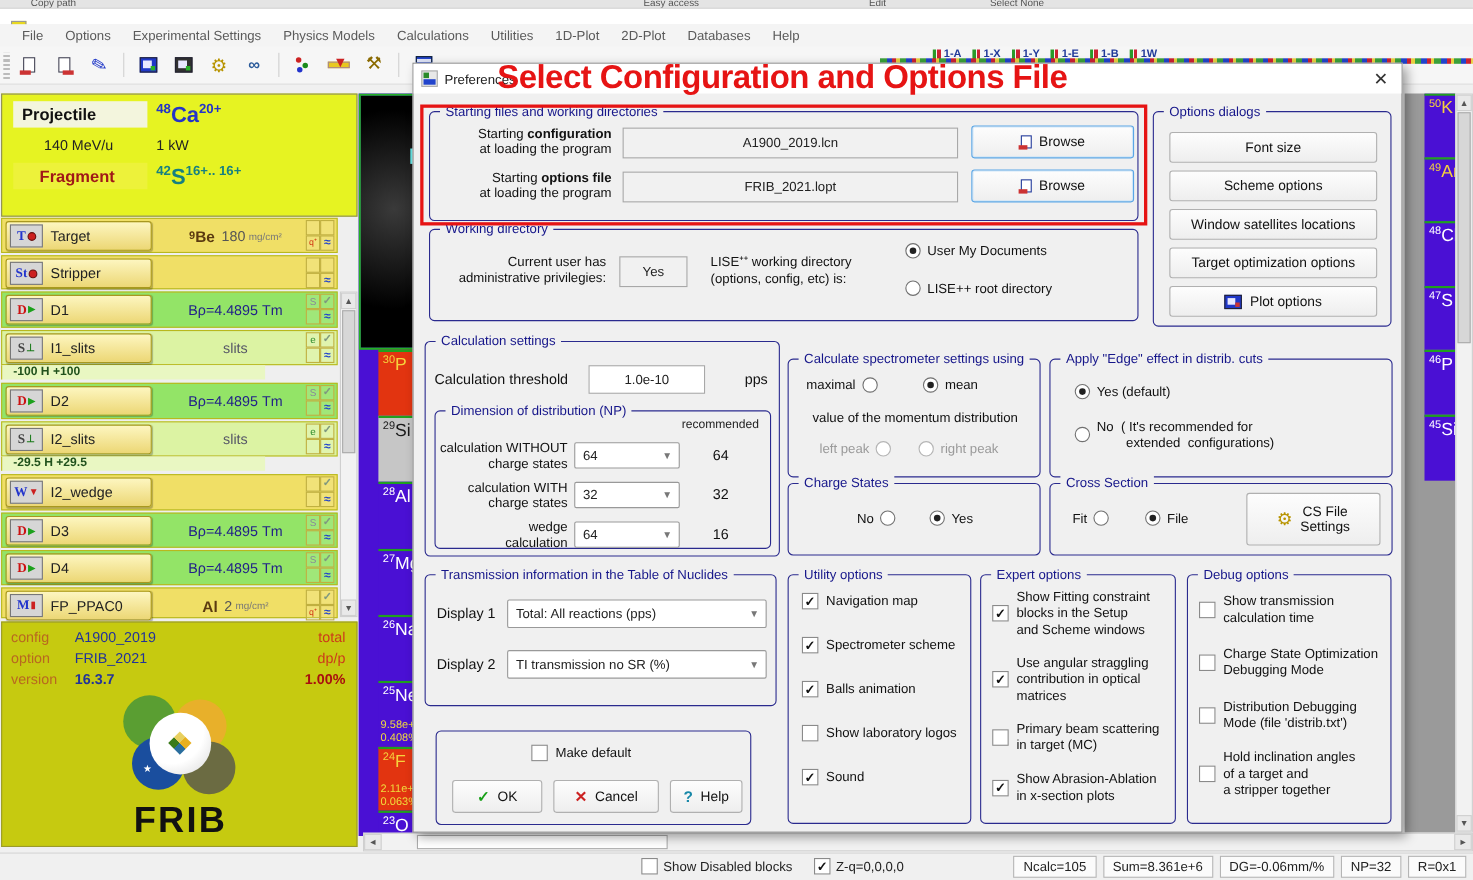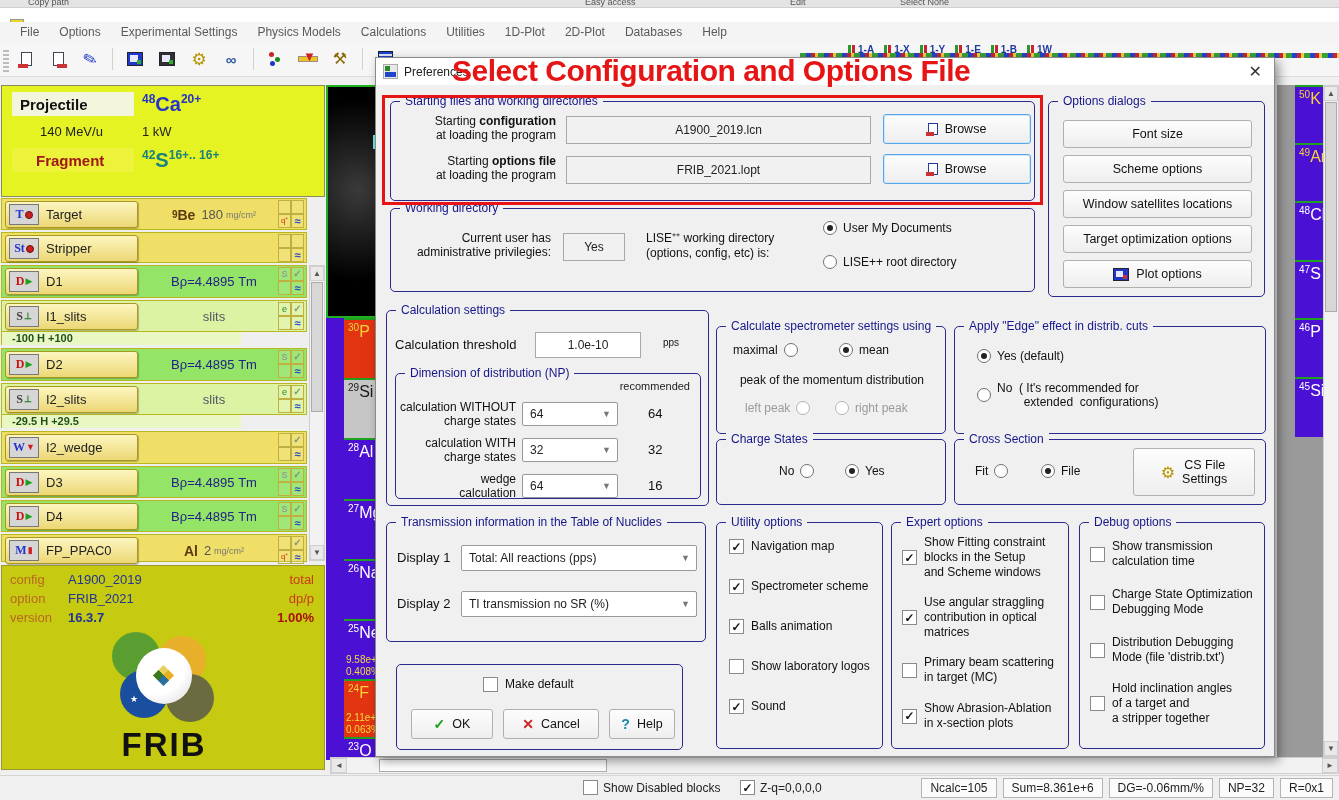--- a/index.html
+++ b/index.html
@@ -653,21 +653,21 @@
         <div class="btn" style="left: 14px; top: 158px; width: 189px; height: 28px;">
           <span id="plot-opt-icon"></span>
           <span>Plot options</span>
         </div>
       </div>
 
     <div class="grp" id="grp-calc" style="left:10px;top:252px;width:323px;height:196px">
       <div class="gt">Calculation  settings</div>
       <div class="lbl" style="position:absolute;left:8px;top:26px;font-size:13px">Calculation threshold</div>
       <div class="valbox whitebox" style="left:148px;top:21px;width:106px;height:26px">1.0e-10</div>
-      <div class="lbl" style="position:absolute;left:276px;top:26px;font-size:10px">pps</div>
+      <div class="lbl" style="position:absolute;left:290px;top:26px;font-size:13px">pps</div>
       <div class="grp" id="grp-dim" style="left:8px;top:62px;width:306px;height:126px">
         <div class="gt">Dimension of distribution (NP)</div>
         <div id="recommended-lbl">recommended</div>
       <div class="lbl pre r" style="position: absolute; left: 2px; top: 26px; width: 118px; line-height: 14px;">calculation WITHOUT
 charge states</div>
           <div class="ddl" style="left: 126px; top: 28px; width: 96px; height: 24px;">
             <span>64</span>
             <span class="dar">▼</span>
           </div>
           <div class="lbl" style="position: absolute; left: 252px; top: 32px; font-size: 13px;">64</div>
@@ -683,21 +683,21 @@
           <div class="ddl" style="left: 126px; top: 100px; width: 96px; height: 24px;">
             <span>64</span>
             <span class="dar">▼</span>
           </div>
           <div class="lbl" style="position: absolute; left: 252px; top: 104px; font-size: 13px;">16</div>
         </div>
     </div>
 
     <div class="grp" id="grp-spec" style="left:340px;top:268px;width:230px;height:108px">
       <div class="gt">Calculate spectrometer settings using</div>
-      <div class="lbl" style="position:absolute;left:0;top:46px;width:230px;text-align:center">peak of the momentum distribution</div>
+      <div class="lbl" style="position:absolute;left:0;top:46px;width:230px;text-align:center">value of the momentum distribution</div>
     <div class="rrow" style="left: 16px; top: 16px;">
           <span class="rl prew">maximal</span>
           <span class="rb"></span>
         </div>
         <div class="rrow" style="left: 122px; top: 16px;">
           <span class="rb sel"></span>
           <span class="rl prew">mean</span>
         </div>
         <div class="rrow dis" style="left: 28px; top: 74px;">
           <span class="rl prew">left peak</span>

